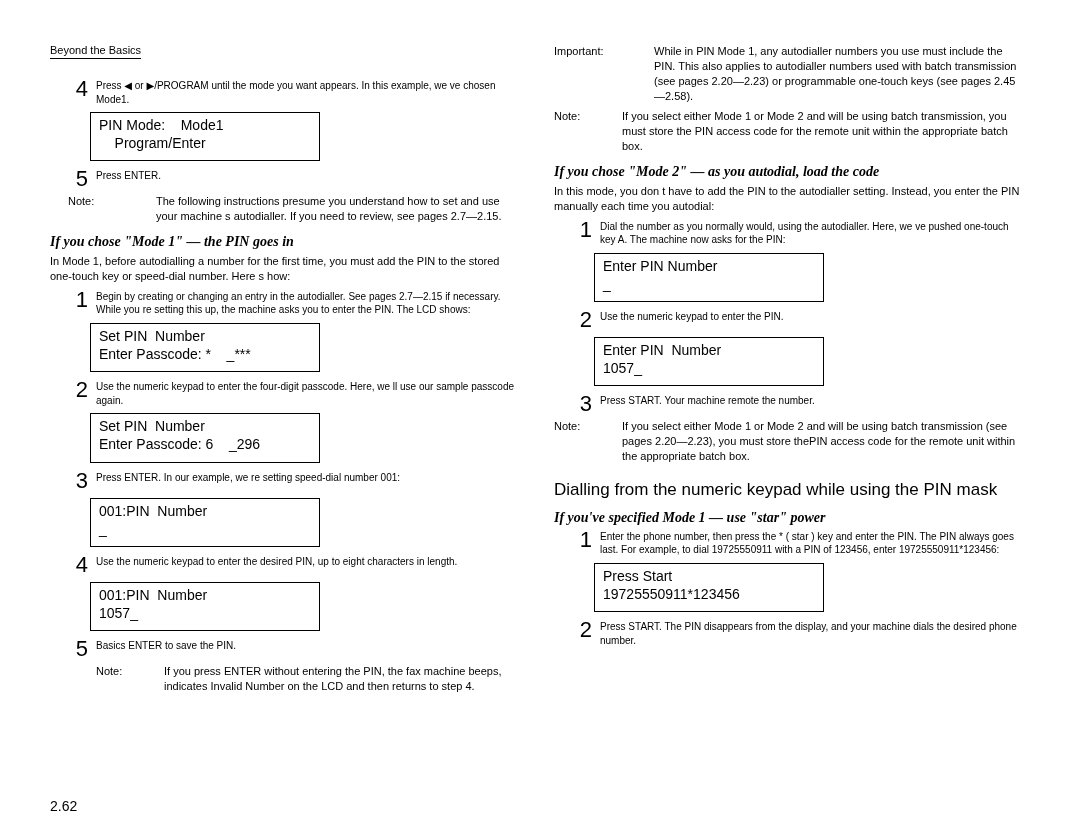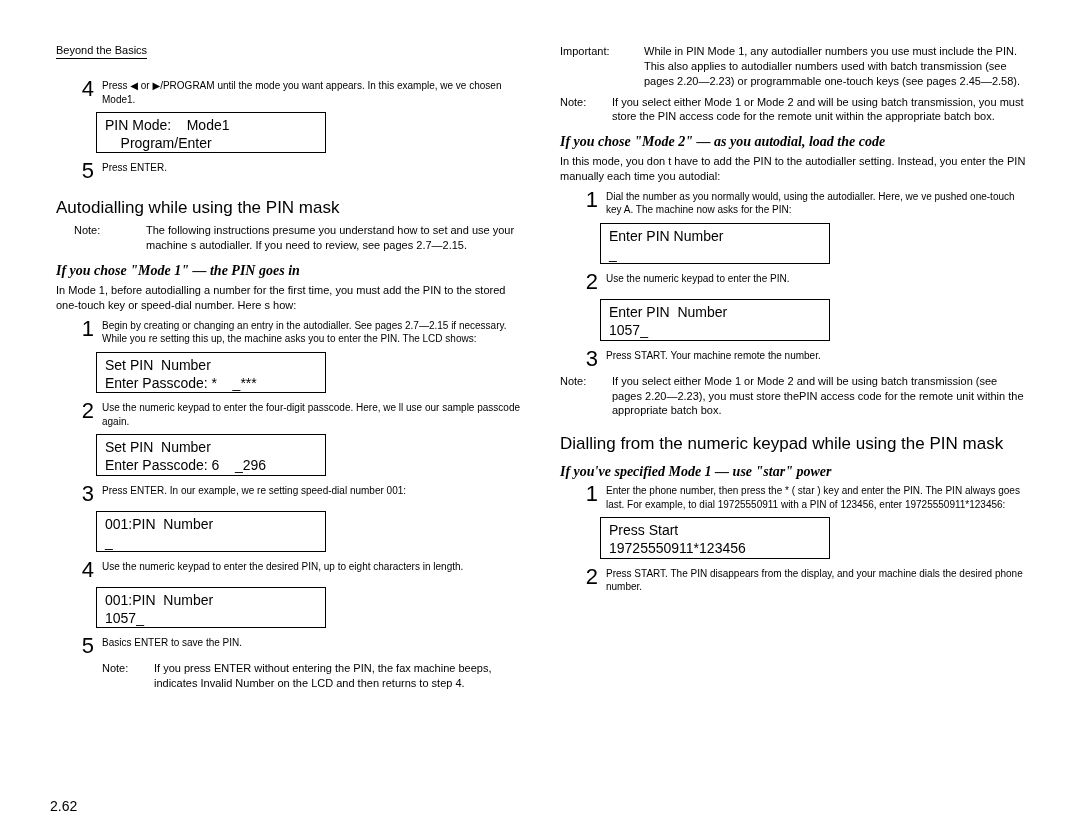--- a/index.html
+++ b/index.html
@@ -9,21 +9,20 @@
     background: #fff;
     font-family: Arial, Helvetica, sans-serif;
     color: #000;
     width: 1080px;
     height: 834px;
   }
   .page {
     padding: 40px 50px 30px 50px;
     display: flex;
     gap: 34px;
-    justify-content: flex-end;
   }
   .col {
     width: 470px;
   }
   .header-rule {
     font-size: 11px;
     border-bottom: 1px solid #000;
     padding-bottom: 2px;
     margin-bottom: 16px;
     display: inline-block;
@@ -42,21 +41,21 @@
     line-height: 1;
     margin-top: -1px;
   }
   .stepbody {
     font-size: 10px;
     line-height: 1.35;
     flex: 1;
   }
   .lcd {
     border: 1px solid #000;
-    padding: 3px 8px 0 8px;
+    padding: 3px 8px 8px 8px;
     font-size: 14px;
     font-family: Arial, sans-serif;
     margin: 6px 0 8px 40px;
     width: 230px;
     line-height: 1.3;
     white-space: pre-wrap;
   }
   .heading {
     font-size: 17px;
     margin: 16px 0 5px 0;
@@ -64,21 +63,21 @@
   }
   .subheading {
     font-family: Georgia, 'Times New Roman', serif;
     font-style: italic;
     font-weight: bold;
     font-size: 14px;
     margin: 10px 0 4px 0;
   }
   .note {
     display: flex;
-    gap: 12px;
+    gap: 28px;
     font-size: 11px;
     line-height: 1.35;
     margin: 4px 0 6px 18px;
   }
   .note-label {
     flex-shrink: 0;
     width: 60px;
   }
   .note-body { flex: 1; }
   .body {
@@ -104,21 +103,20 @@
       <div class="stepnum">4</div>
       <div class="stepbody">Press ◀ or ▶/PROGRAM until the mode you want appears. In this example, we ve chosen Mode1.</div>
     </div>
     <div class="lcd">PIN Mode:    Mode1
     Program/Enter</div>
     <div class="step">
       <div class="stepnum">5</div>
       <div class="stepbody">Press ENTER.</div>
     </div>
 
-    <div class="heading">Autodialling while using the PIN mask</div>
     <div class="note">
       <div class="note-label">Note:</div>
       <div class="note-body">The following instructions presume you understand how to set and use your machine s autodialler. If you need to review, see pages 2.7—2.15.</div>
     </div>
     <div class="subheading">If you chose "Mode 1" — the PIN goes in</div>
     <div class="body">In Mode 1, before autodialling a number for the first time, you must add the PIN to the stored one-touch key or speed-dial number. Here s how:</div>
 
     <div class="step">
       <div class="stepnum">1</div>
       <div class="stepbody">Begin by creating or changing an entry in the autodialler. See pages 2.7—2.15 if necessary. While you re setting this up, the machine asks you to enter the PIN. The LCD shows:</div>

